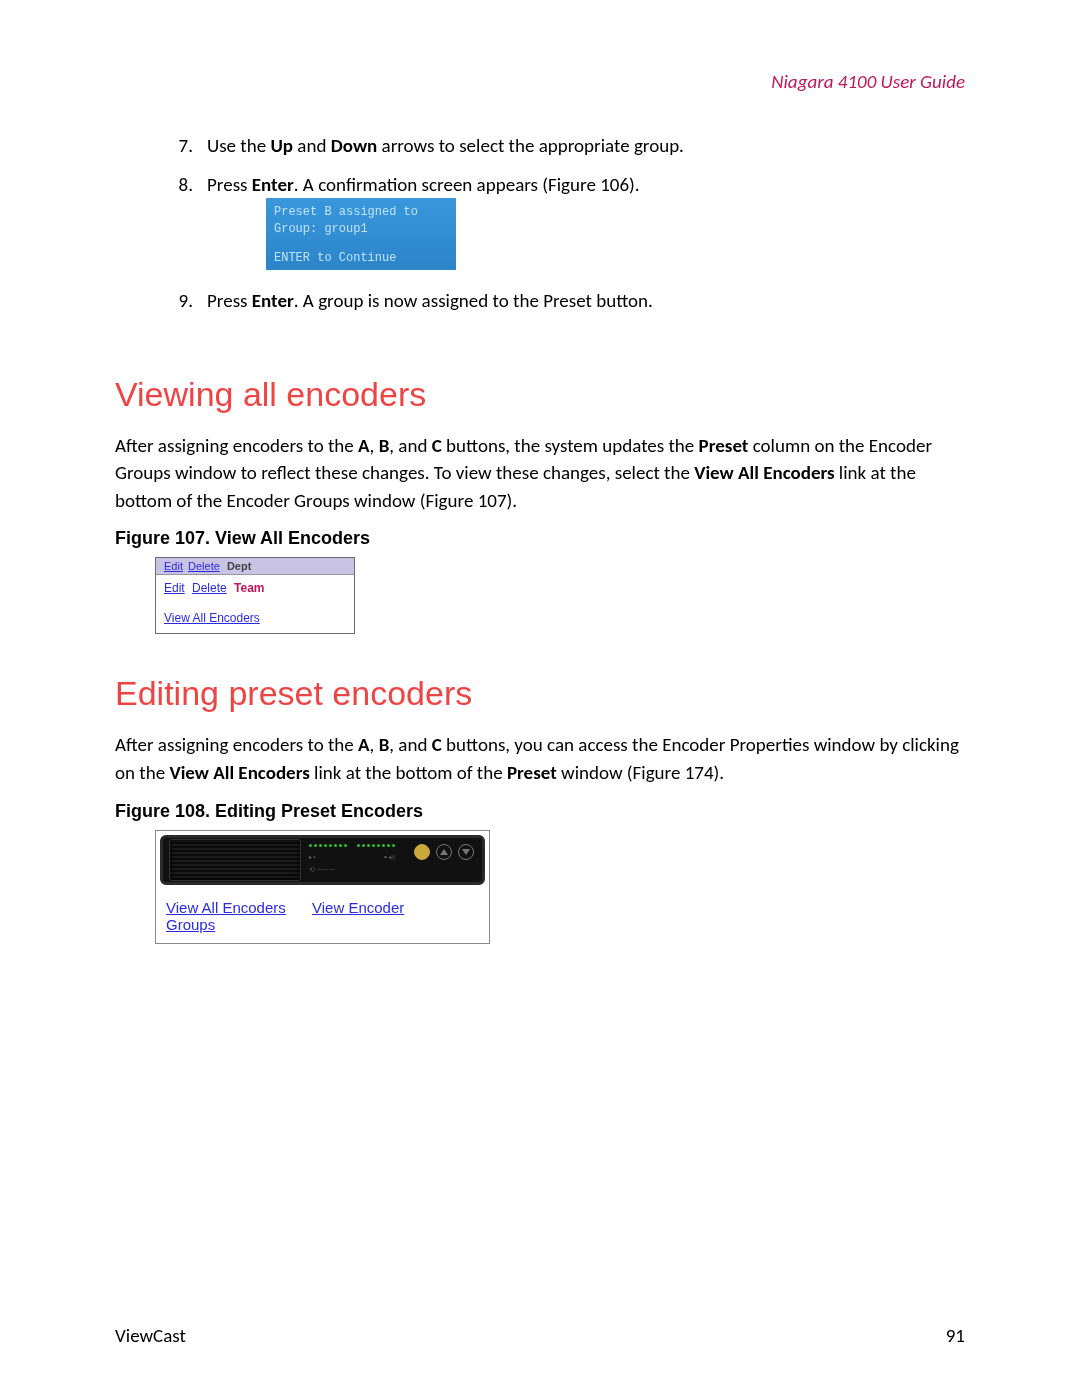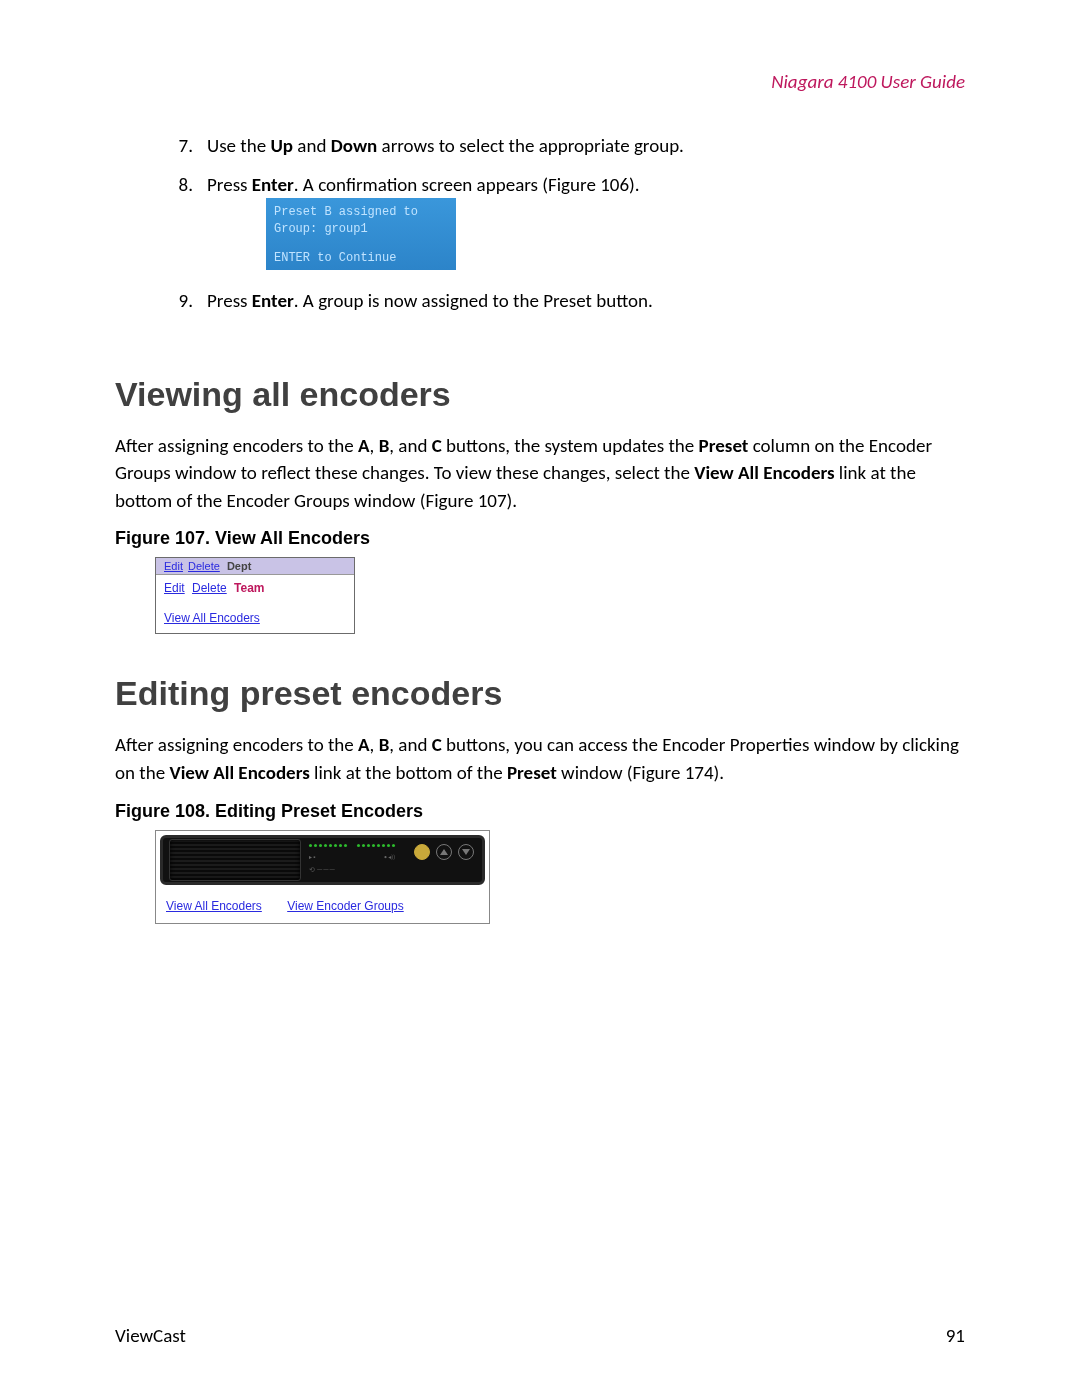--- a/index.html
+++ b/index.html
@@ -46,24 +46,24 @@
   }
   .b { font-weight: bold; }
   .fig-caption {
     font-family: Arial, sans-serif;
     font-weight: bold;
     font-size: 18px;
     margin: 14px 0 8px 0;
   }
   h2.section {
     font-family: Arial, sans-serif;
-    font-weight: bold;
+    font-weight: normal;
     font-size: 34px;
     margin: 60px 0 18px 0;
-    color: #404040;
+    color: #ef4444;
   }
   p.body {
     font-size: 19px;
     line-height: 1.45;
     margin: 2px 0 14px 0;
   }
   
   .lcd {
     width: 190px;
     height: 72px;
@@ -146,21 +146,21 @@
   .device .iconcircle {
     width: 14px; height: 14px; border: 1px solid #777; border-radius: 50%;
     display: flex; align-items: center; justify-content: center;
   }
   .device .iconcircle.y { background:#c9a93a; border-color:#c9a93a; }
   .device .tri { width:0;height:0;border-left:4px solid transparent;border-right:4px solid transparent;border-bottom:6px solid #777;}
   .device .tri.dn { border-bottom:none; border-top:6px solid #777;}
   .panel108 .links {
     padding: 10px 10px 10px 10px;
     font-family: Tahoma, Verdana, sans-serif;
-    font-size: 12px;
+    font-size: 15px;
   }
   .panel108 .links a {
     color: #2a2adf;
     text-decoration: underline;
     margin-right: 22px;
   }
   .footer {
     position: absolute;
     bottom: 50px;
     left: 115px;

